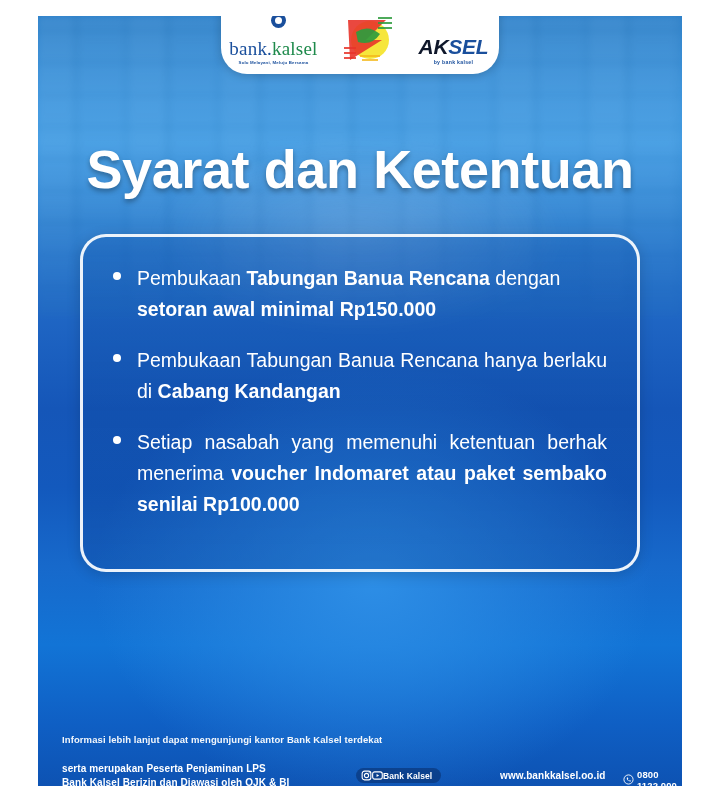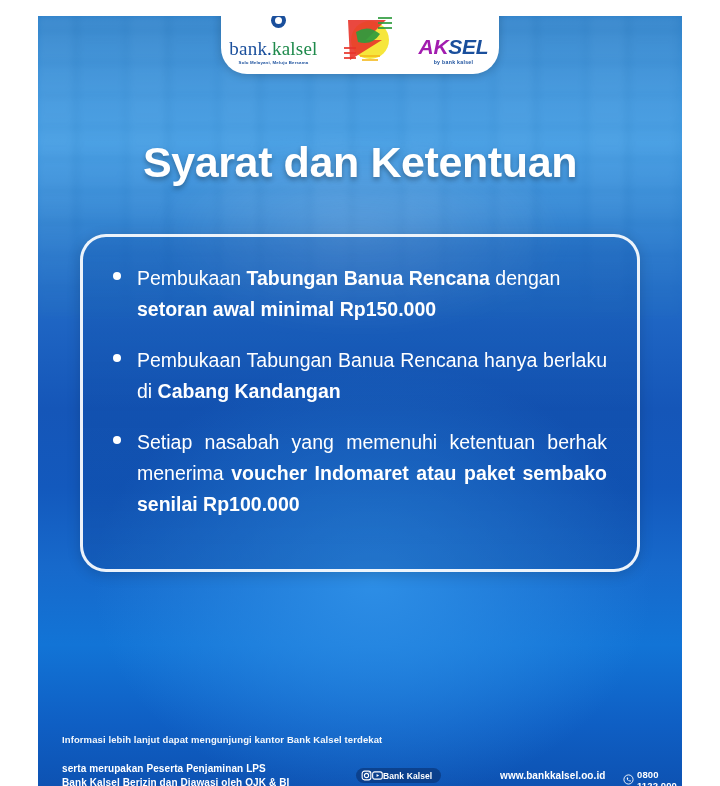--- a/index.html
+++ b/index.html
@@ -105,34 +105,34 @@
   }
 
   .logo-anniv { position:relative; width:62px; height:56px; }
   .logo-anniv svg { display:block; }
 
   .logo-aksel { width:92px; text-align:center; }
   .aksel-word {
     font-size:21px; font-weight:700; font-style:italic;
     letter-spacing:-.3px; line-height:22px; white-space:nowrap;
   }
-  .aksel-word .g1 { color:#a21caf; }
+  .aksel-word .g1 { color:#0f172a; }
   .aksel-word .g2 { color:#1a4f9c; }
   .aksel-tag {
     font-size:5.2px; color:#1a4f9c; font-weight:700;
     letter-spacing:.3px; line-height:7px; margin-top:1px;
     white-space:nowrap;
   }
 
   
   .title {
     position:absolute; left:0; top:122px; width:100%;
     text-align:center;
     color:#ffffff;
-    font-size:43px; font-weight:700; letter-spacing:-.4px;
+    font-size:54px; font-weight:700; letter-spacing:-.4px;
     text-shadow:0 3px 5px rgba(0,0,0,.30);
   }
 
   
   .card {
     position:absolute; left:42px; top:218px;
     width:560px; height:338px;
     border:3px solid rgba(255,255,255,.92);
     border-radius:26px;
     background:linear-gradient(180deg,

